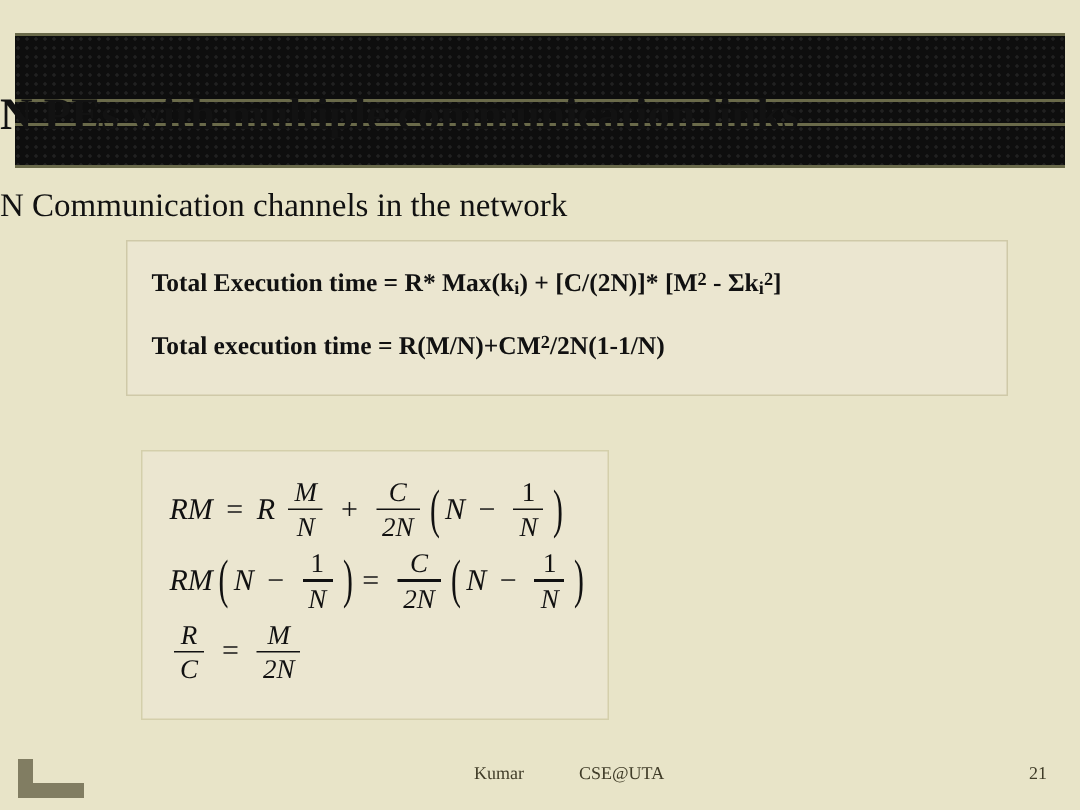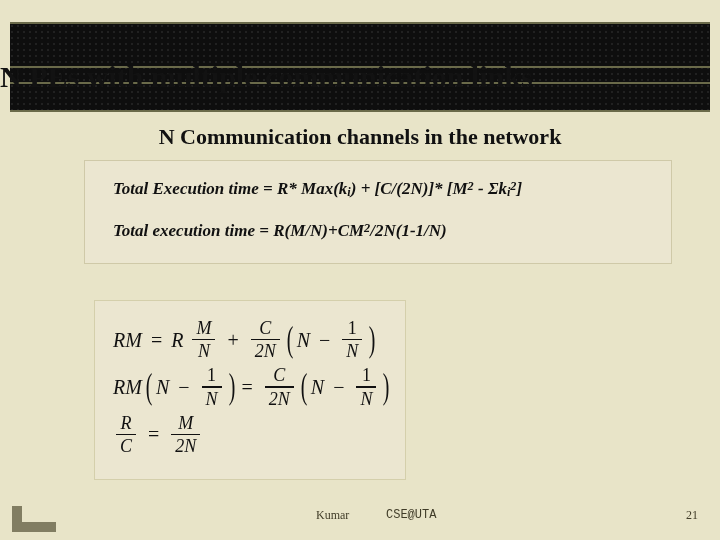--- a/index.html
+++ b/index.html
@@ -40,38 +40,38 @@
     top: 60px;
     left: 0; right: 0;
     font-size: 30px;
     color: #121212;
     font-weight: bold;
   }
   .subtitle {
     position: absolute;
     top: 124px;
     left: 0; right: 0;
-    text-align: center;
+    text-align: left;
     font-size: 22px;
-    font-weight: bold;
+    font-weight: normal;
     color: #111;
   }
   .formula-box {
     position: absolute;
     top: 160px;
     left: 84px;
     right: 48px;
     background: #ebe6d0;
     border: 1px solid #cfc9a8;
     padding: 14px 16px 18px 16px;
     color: #111;
     font-size: 17px;
     line-height: 1.4;
   }
-  .formula-box p { margin: 2px 12px; font-style: italic; }
+  .formula-box p { margin: 2px 0; }
   .formula-box .gap { height: 14px; }
   sub { font-size: 0.72em; vertical-align: -2px; }
   sup { font-size: 0.72em; vertical-align: 4px; }
   .eq-block {
     position: absolute;
     top: 300px;
     left: 94px;
     background: #ebe6d0;
     border: 1px solid #d4cfab;
     padding: 12px 18px 18px 18px;
@@ -118,21 +118,21 @@
   .one { font-style: normal; }
   .footer {
     position: absolute;
     bottom: 10px;
     left: 0; right: 0;
     height: 22px;
     font-size: 12px;
     color: #403c28;
   }
   .footer .author { position: absolute; left: 316px; }
-  .footer .course { position: absolute; left: 386px; font-family: Liberation Mono, monospace; }
+  .footer .course { position: absolute; left: 386px; }
   .footer .pageno { position: absolute; right: 22px; margin-left: 25px; }
   .corner-accent {
     position: absolute;
     left: 12px;
     bottom: 8px;
     width: 44px;
     height: 26px;
     background:
       linear-gradient(#3e3a20,#3e3a20) left/10px 100% no-repeat,
       linear-gradient(#3e3a20,#3e3a20) bottom/100% 10px no-repeat;

